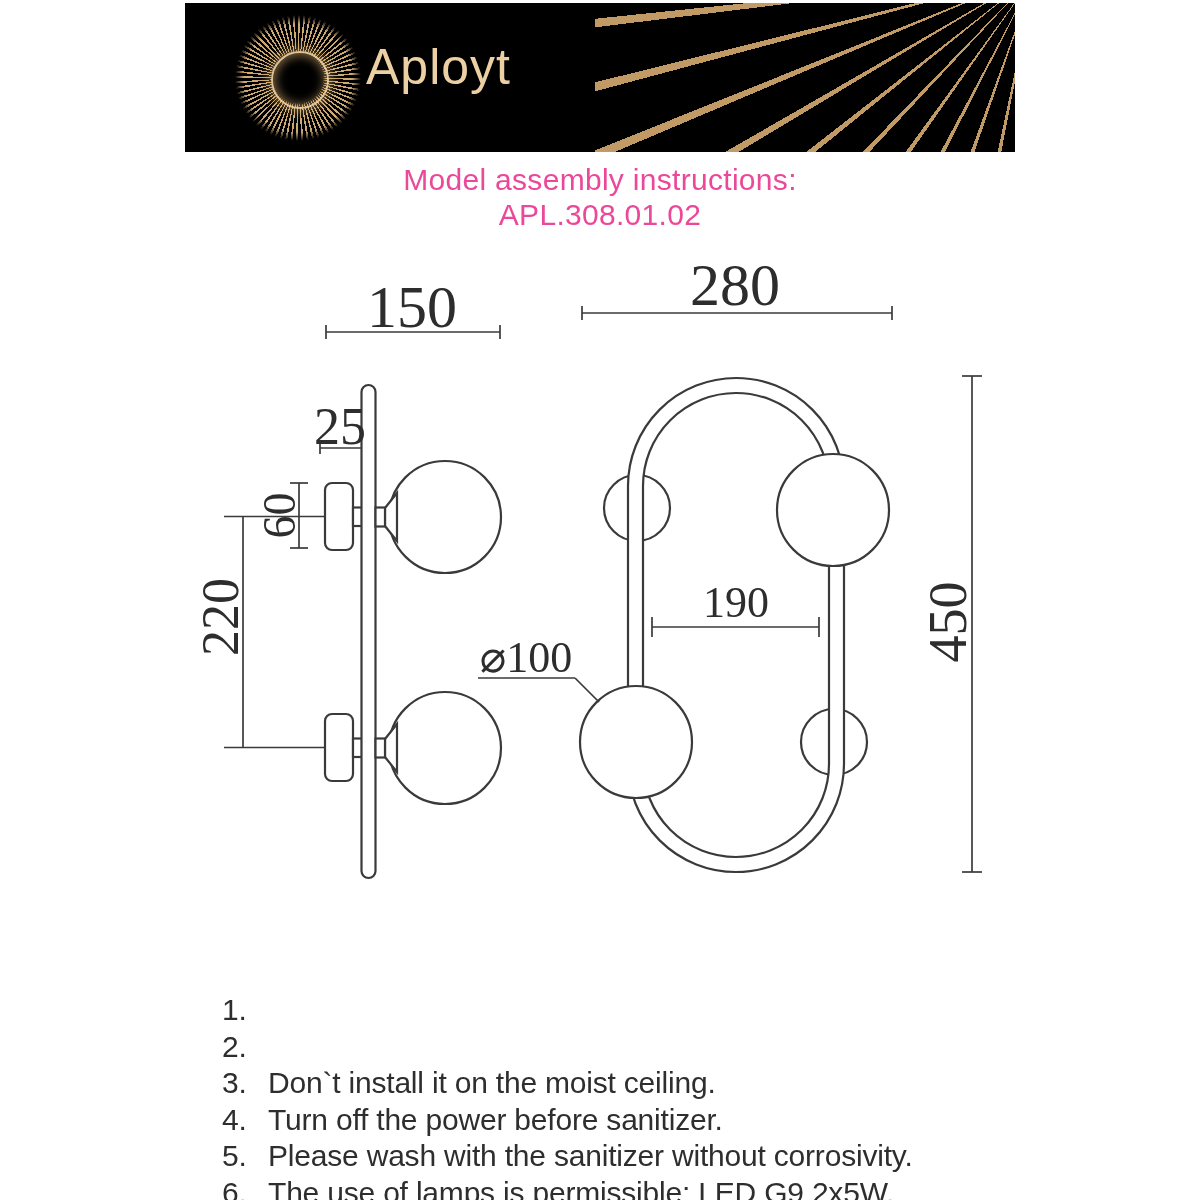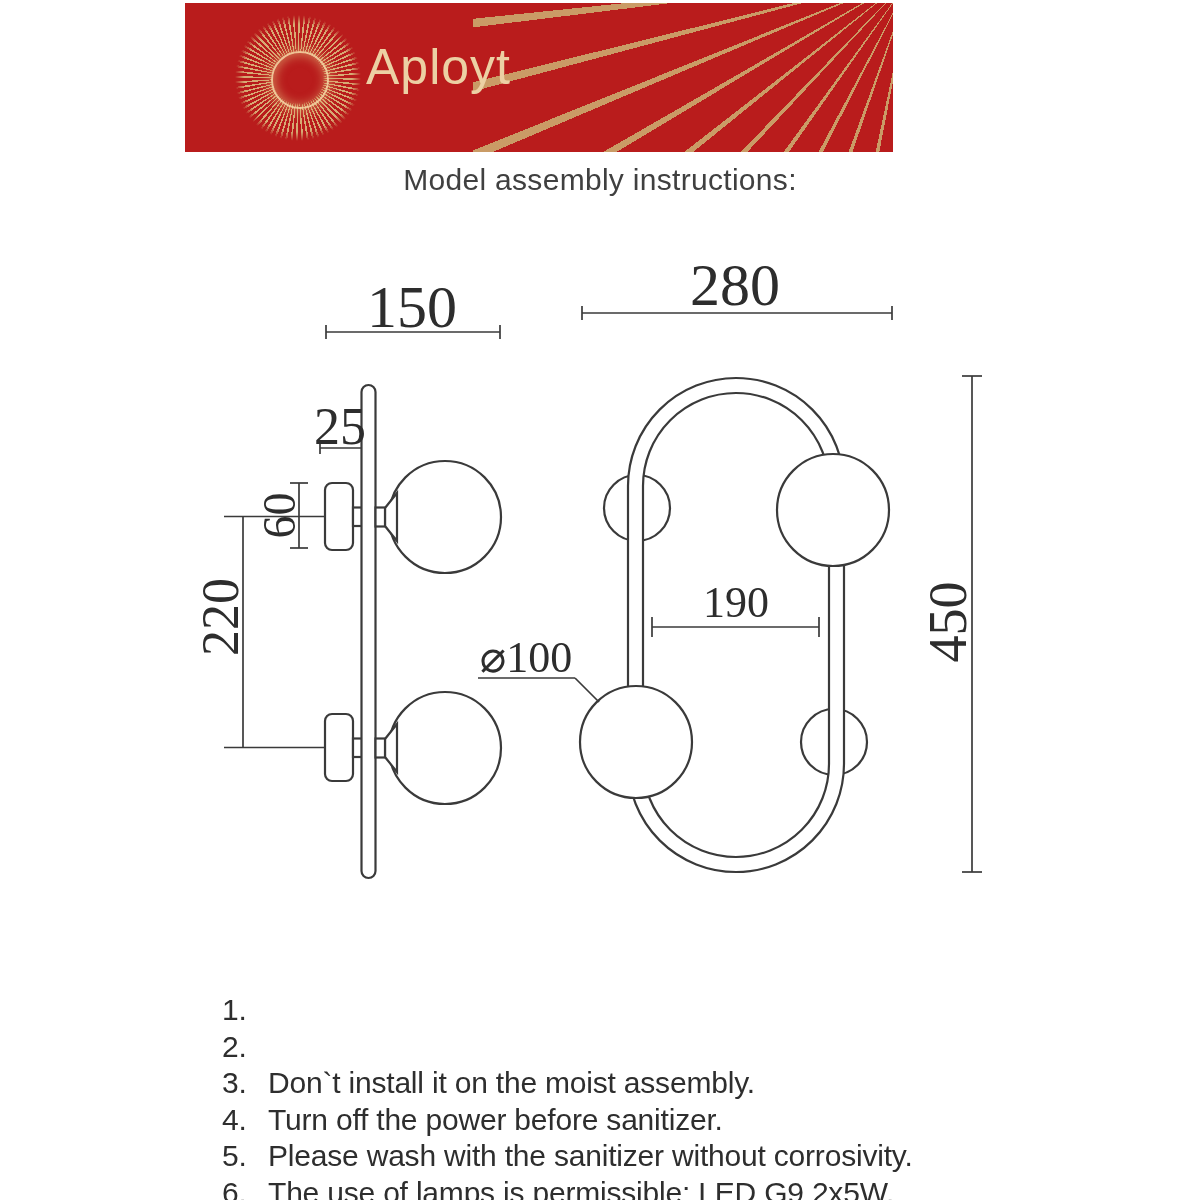--- a/index.html
+++ b/index.html
@@ -4,22 +4,22 @@
 <style>
   html,body { margin:0; padding:0; }
   body {
     width:1200px; height:1200px; position:relative; overflow:hidden;
     background:#ffffff;
     font-family:"Liberation Sans", sans-serif;
   }
 
   
   .banner {
-    position:absolute; left:185px; top:3px; width:708px; height:149px;
-    background:#b91c1c; overflow:hidden;
+    position:absolute; left:185px; top:3px; width:830px; height:149px;
+    background:#000000; overflow:hidden;
   }
   .fan-rays {
     position:absolute; right:0; top:0; width:420px; height:149px;
     background: repeating-conic-gradient(from 183deg at 105% -20%,
       rgba(203,162,106,0.95) 0deg 1.1deg, rgba(203,162,106,0) 1.1deg 8deg);
   }
   .starburst {
     position:absolute; left:43px; top:5px; width:140px; height:140px;
     background: repeating-conic-gradient(rgba(216,178,120,0.95) 0deg 1.9deg,
       rgba(216,178,120,0) 1.9deg 5deg);
@@ -34,21 +34,21 @@
   .brand {
     position:absolute; left:181px; top:34px;
     font-size:50px; line-height:1.2; letter-spacing:1px;
     color:#ecd0a4; font-weight:normal;
   }
 
   
   .title-block {
     position:absolute; left:0; top:162px; width:100%;
     text-align:center; font-size:30px; line-height:35px;
-    color:#404040; letter-spacing:0.3px; font-weight:500;
+    color:#ec4899; letter-spacing:0.3px; font-weight:500;
   }
 
   
   .drawing { position:absolute; left:190px; top:260px; }
   .drawing text {
     font-family:"Liberation Serif","DejaVu Serif",serif;
     fill:#2d2d2d;
   }
 
   
@@ -65,20 +65,21 @@
 
 <div class="banner">
   <div class="fan-rays"></div>
   <div class="starburst"></div>
   <div class="glow-ring"></div>
   <span class="brand">Aployt</span>
 </div>
 
 <div class="title-block">
   <div>Model assembly instructions:</div>
+  <div>APL.308.01.02</div>
 </div>
 
 <svg class="drawing" width="820" height="660" viewBox="190 260 820 660" xmlns="http://www.w3.org/2000/svg">
 
   <g stroke="#3a3a3a" stroke-width="2.2" fill="none">
     <line x1="224" y1="516.5" x2="361" y2="516.5" stroke-width="1.6"></line>
     <line x1="224" y1="747.5" x2="361" y2="747.5" stroke-width="1.6"></line>
     <rect x="325" y="483" width="28" height="67" rx="7" fill="#ffffff"></rect>
     <rect x="353" y="507.5" width="9" height="18.5" fill="#ffffff"></rect>
     <rect x="325" y="714" width="28" height="67" rx="7" fill="#ffffff"></rect>
@@ -144,21 +145,21 @@
 
 <ol class="instructions">
   <li>
     <span class="num">1.</span>
   </li>
   <li>
     <span class="num">2.</span>
   </li>
   <li>
     <span class="num">3.</span>
-    <span>Don`t install it on the moist assembly.</span>
+    <span>Don`t install it on the moist ceiling.</span>
   </li>
   <li>
     <span class="num">4.</span>
     <span>Turn off the power before sanitizer.</span>
   </li>
   <li>
     <span class="num">5.</span>
     <span>Please wash with the sanitizer without corrosivity.</span>
   </li>
   <li>

